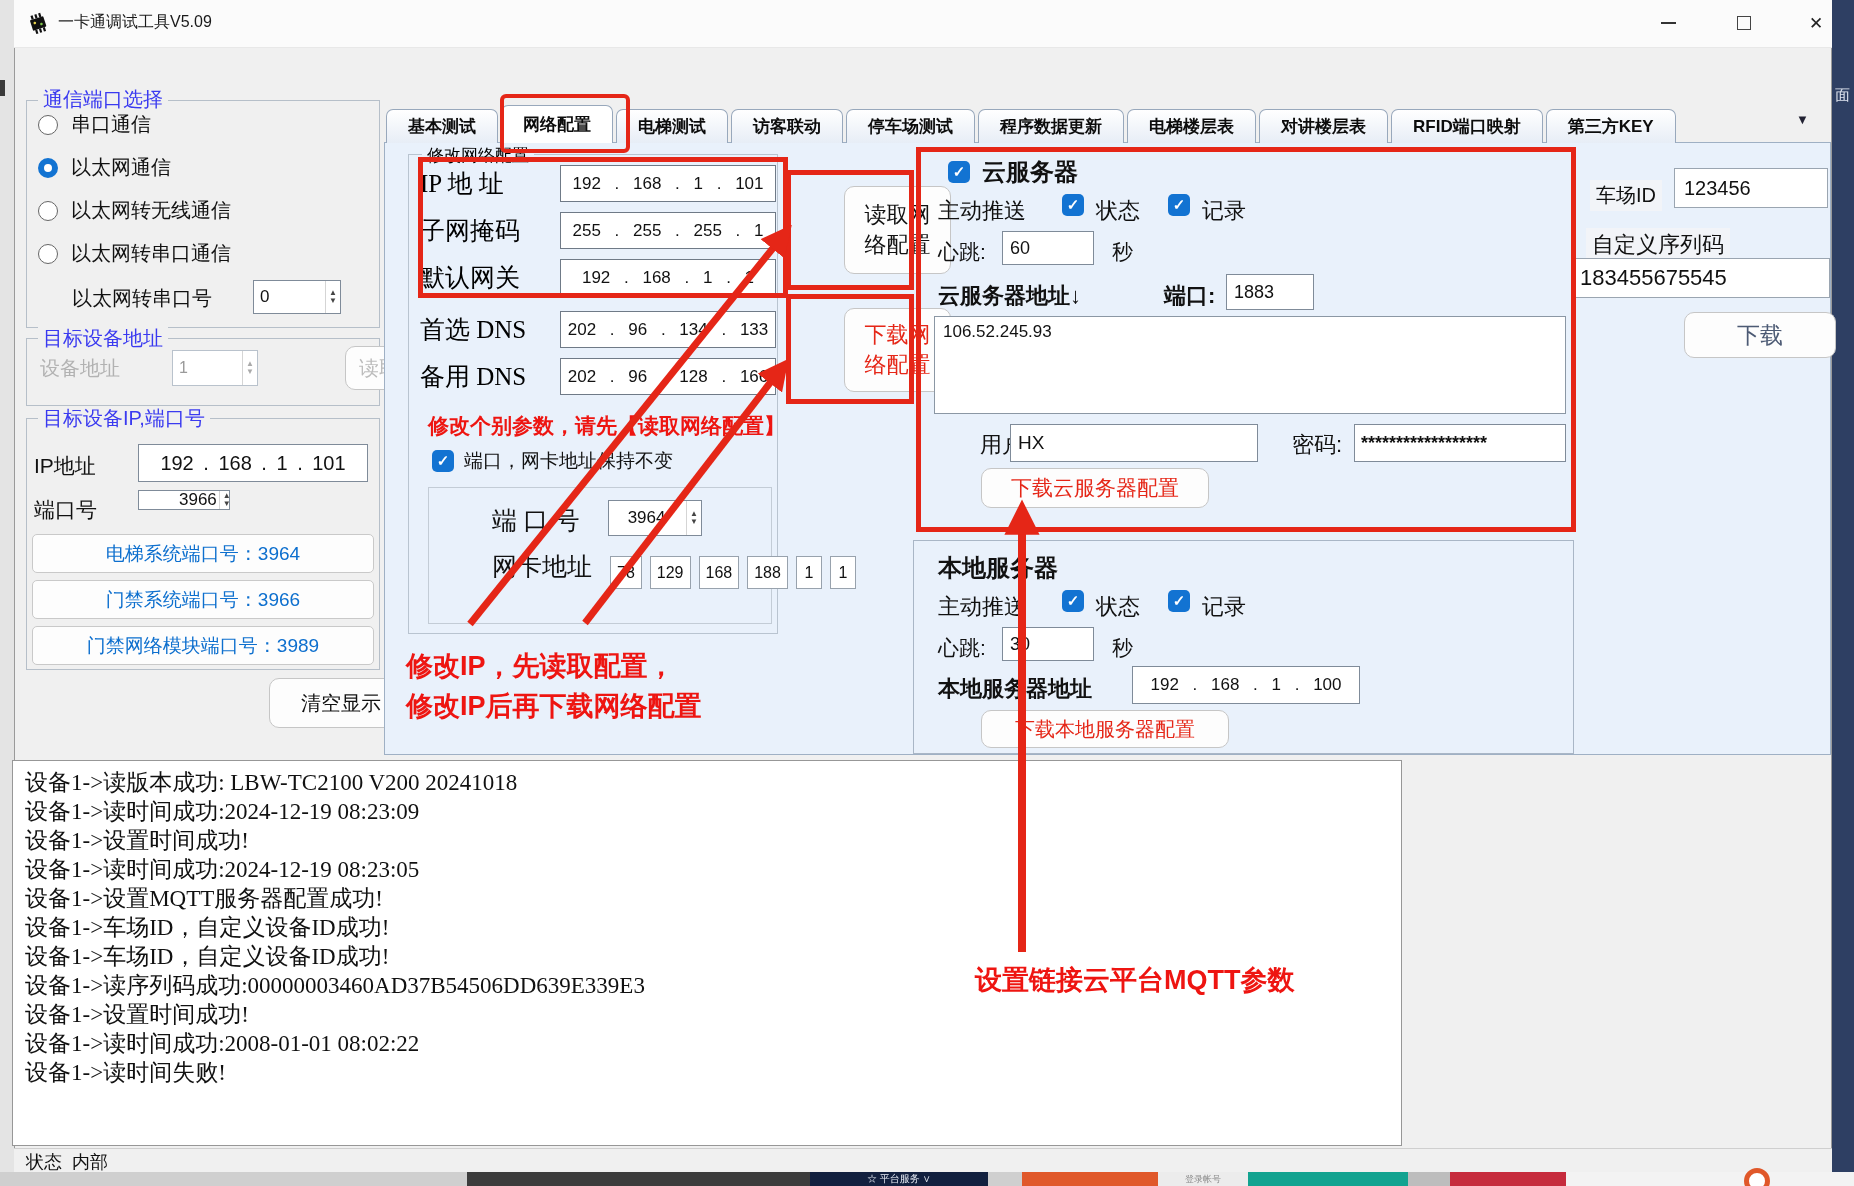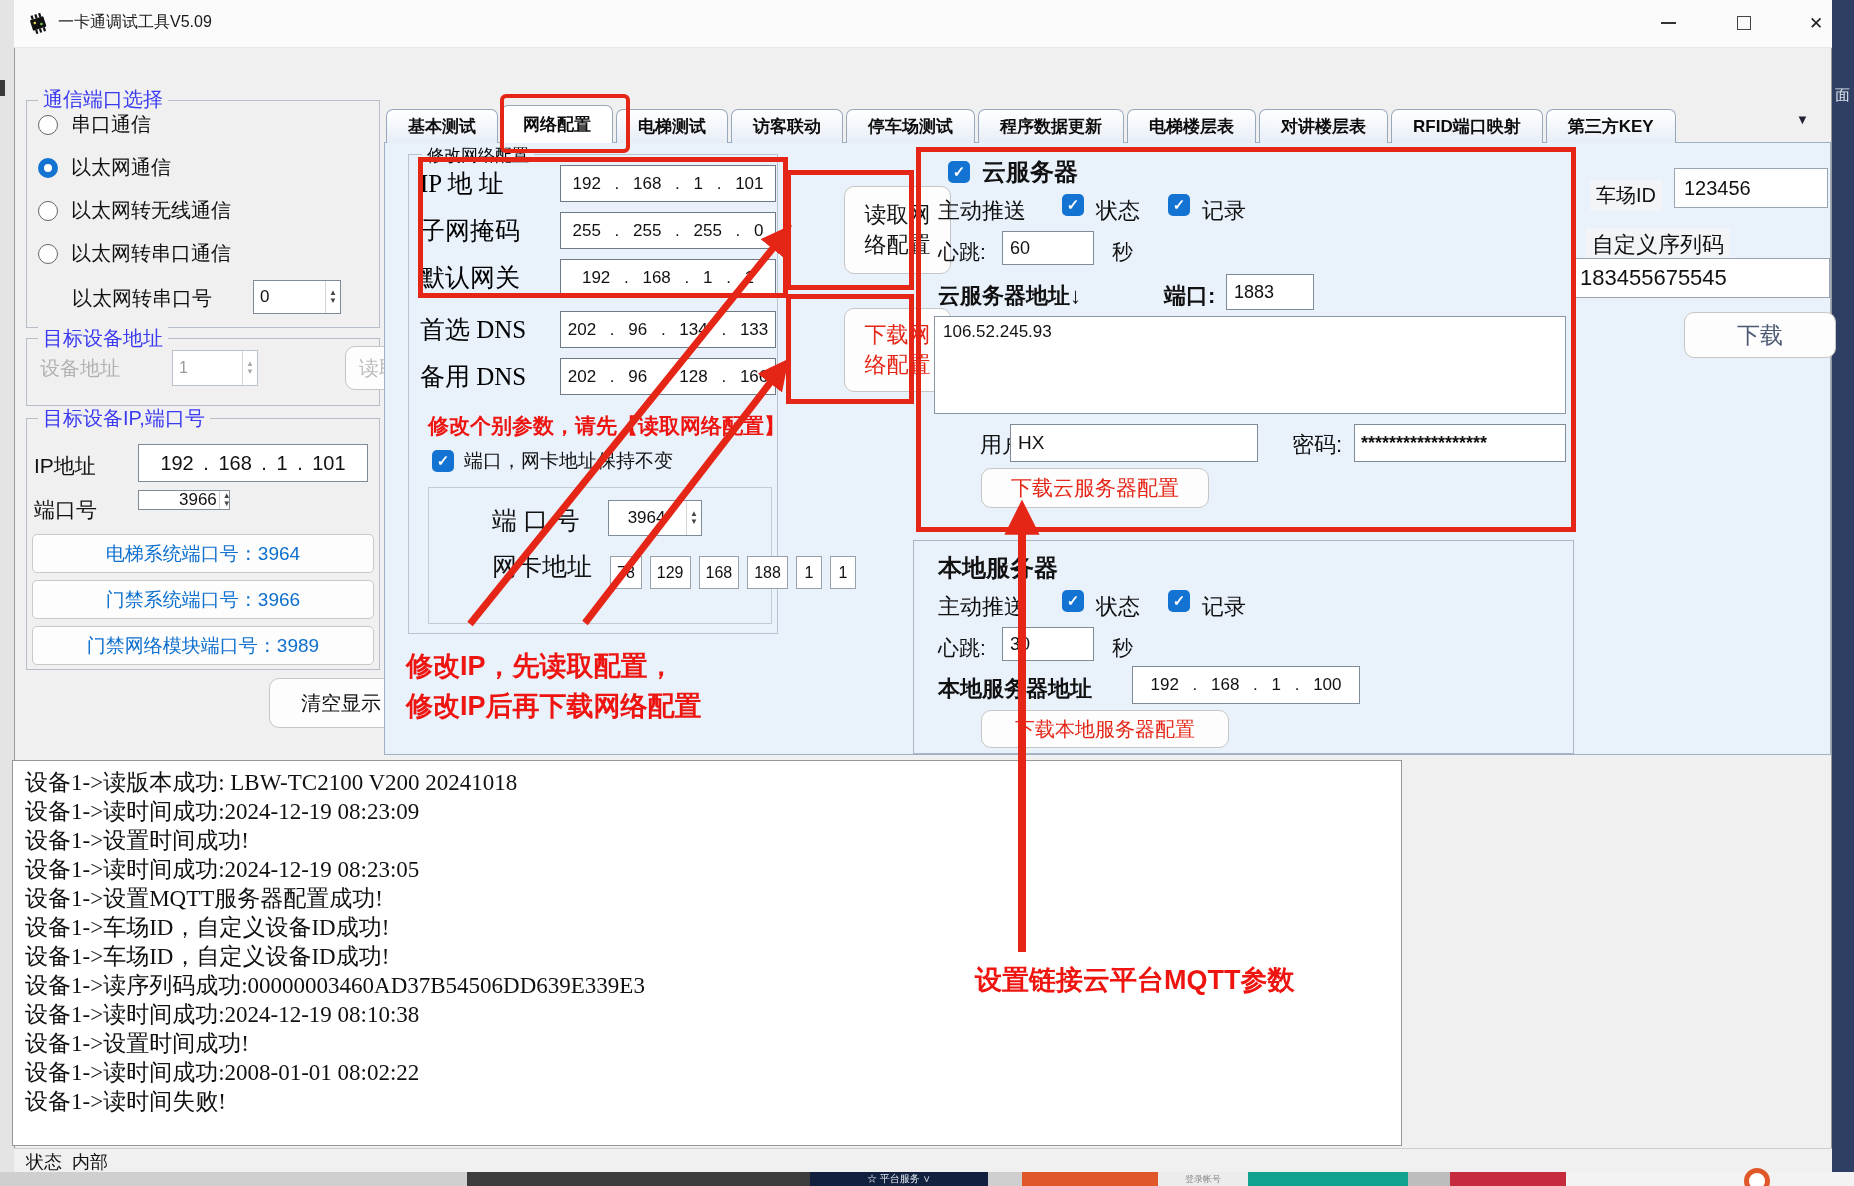--- a/index.html
+++ b/index.html
@@ -179,21 +179,21 @@
   <span class="gtitle blue2" style="left:422px;top:144px;">修改网络配置</span>
 
   <div class="abs" style="left:420px;top:160px;">
 
   <div class="nrow">
       <span class="nlab">IP 地 址</span>
       <span class="nval">192 . 168 . 1 . 101</span>
     </div>
       <div class="nrow">
       <span class="nlab">子网掩码</span>
-      <span class="nval">255 . 255 . 255 . 0</span>
+      <span class="nval">255 . 255 . 255 . 1</span>
     </div>
       <div class="nrow">
       <span class="nlab">默认网关</span>
       <span class="nval">192 . 168 . 1 . 1</span>
     </div>
     </div>
   <div class="abs" style="left:420px;top:306px;">
 
   <div class="nrow">
       <span class="nlab">首选 DNS</span>
@@ -326,21 +326,20 @@
   <div class="log">
 
   <div class="lline">设备1-&gt;读版本成功: LBW-TC2100 V200 20241018</div>
       <div class="lline">设备1-&gt;读时间成功:2024-12-19 08:23:09</div>
       <div class="lline">设备1-&gt;设置时间成功!</div>
       <div class="lline">设备1-&gt;读时间成功:2024-12-19 08:23:05</div>
       <div class="lline">设备1-&gt;设置MQTT服务器配置成功!</div>
       <div class="lline">设备1-&gt;车场ID，自定义设备ID成功!</div>
       <div class="lline">设备1-&gt;车场ID，自定义设备ID成功!</div>
       <div class="lline">设备1-&gt;读序列码成功:00000003460AD37B54506DD639E339E3</div>
-      <div class="lline">设备1-&gt;读时间成功:2024-12-19 08:10:38</div>
       <div class="lline">设备1-&gt;设置时间成功!</div>
       <div class="lline">设备1-&gt;读时间成功:2008-01-01 08:02:22</div>
       <div class="lline">设备1-&gt;读时间失败!</div>
     </div>
 
   <span class="rtext" style="left:975px;top:962px;font-size:27px;">设置链接云平台MQTT参数</span>
 
   <div class="redbox" style="left:500px;top:94px;width:130px;height:59px;border-width:4px;border-radius:6px;"></div>
   <div class="redbox" style="left:418px;top:157px;width:370px;height:141px;"></div>
   <div class="redbox" style="left:786px;top:170px;width:128px;height:120px;"></div>

